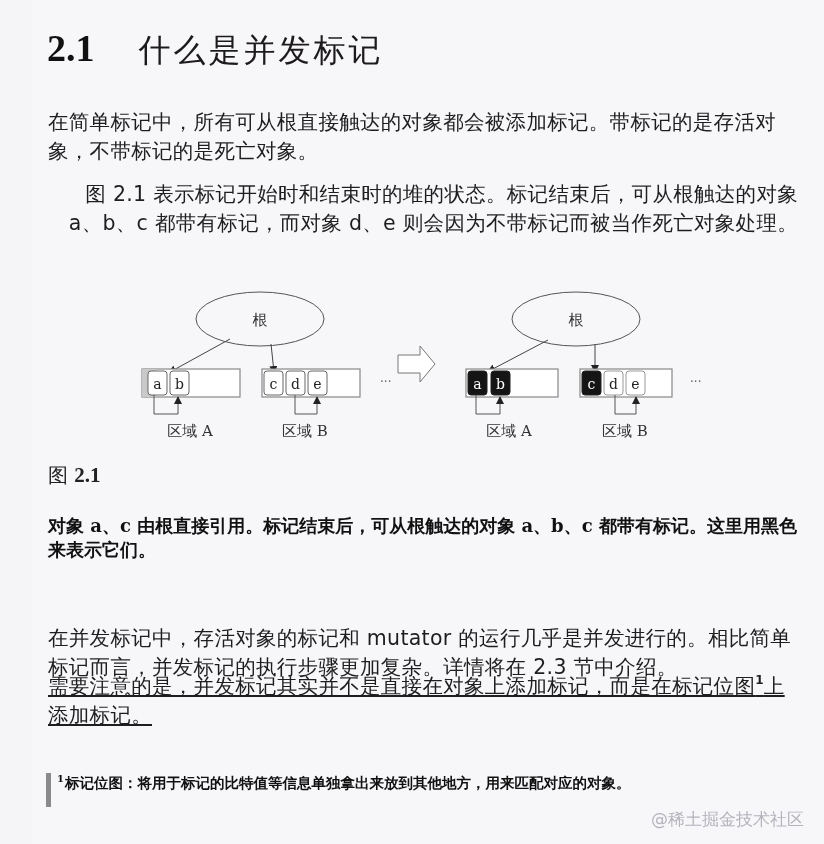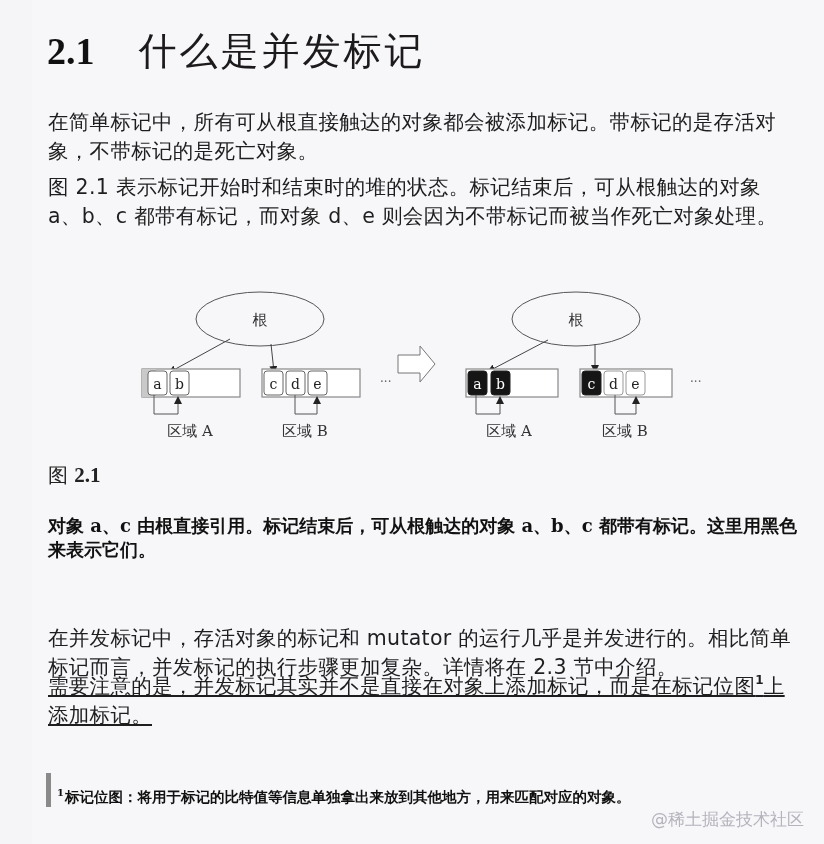--- a/index.html
+++ b/index.html
@@ -15,21 +15,21 @@
     background: #f7f6f9;
   }
   .heading {
     position: absolute; left: 47px; top: 26px; height: 50px;
     display: flex; align-items: baseline;
   }
   .heading .num {
     font-family: "Liberation Serif", serif; font-weight: bold; font-size: 38px; color: #111;
   }
   .heading .title {
-    margin-left: 44px; font-family: "DejaVu Sans", sans-serif; font-size: 38px; color: #1d1a1c;
+    margin-left: 44px; font-family: "DejaVu Sans", sans-serif; font-size: 32px; color: #1d1a1c;
     letter-spacing: 3px;
   }
   .para {
     position: absolute; left: 48px; width: 750px;
     font-size: 20.5px; line-height: 29px; color: #1e1e1e;
     letter-spacing: 0.3px;
     margin-top: 8px;
   }
   .figure {
     position: absolute; left: 130px; top: 283px; width: 600px; height: 165px;
@@ -40,21 +40,21 @@
   }
   .caption .fig-label b { font-family: "Liberation Serif", serif; font-weight: bold; font-size: 21px; }
   .caption .fig-title { margin-left: 30px; letter-spacing: 1px; }
   .note {
     position: absolute; left: 48px; top: 514px; width: 750px;
     font-size: 18px; line-height: 24px; color: #111; font-weight: bold;
     font-family: "DejaVu Serif", serif;
   }
   .footnote {
     position: absolute; left: 46px; top: 773px; width: 760px; height: 34px;
-    display: flex; align-items: flex-end;
+    display: flex; align-items: flex-start;
   }
   .footnote .bar { width: 5px; height: 34px; background: #8a8a8a; margin-right: 6px; }
   .footnote .text { font-family: "DejaVu Serif", serif; font-weight: bold; font-size: 14.5px; color: #111; }
   .footnote sup { font-size: 10px; vertical-align: 6px; margin-right: 1px; }
   .watermark {
     position: absolute; right: 20px; top: 800px;
     font-size: 17px; color: #b4b4bc; margin-top: 8px;
   }
   sup.ref { font-size: 12px; font-weight: bold; vertical-align: 9px; }
   svg text { font-family: "DejaVu Serif", "Liberation Serif", serif; }
@@ -63,21 +63,21 @@
 <body>
 
 <div class="page"></div>
 
 <div class="heading">
   <span class="num">2.1</span>
   <span class="title">什么是并发标记</span>
 </div>
 
 <div class="para" style="top:100px;">在简单标记中，所有可从根直接触达的对象都会被添加标记。带标记的是存活对象，不带标记的是死亡对象。</div>
-<div class="para" style="top:165px;">图 2.1 表示标记开始时和结束时的堆的状态。标记结束后，可从根触达的对象 a、b、c 都带有标记，而对象 d、e 则会因为不带标记而被当作死亡对象处理。</div>
+<div class="para" style="top:172px;text-align:right;">图 2.1 表示标记开始时和结束时的堆的状态。标记结束后，可从根触达的对象 a、b、c 都带有标记，而对象 d、e 则会因为不带标记而被当作死亡对象处理。</div>
 
 <svg class="figure" viewBox="0 0 600 165" width="600" height="165">
   <defs>
     <marker id="ah" markerWidth="8" markerHeight="8" refX="6" refY="4" orient="auto">
       <path d="M0,0 L8,4 L0,8 z" fill="#222"></path>
     </marker>
   </defs>
 
   <g>
     <ellipse cx="130" cy="36" rx="64" ry="27" fill="none" stroke="#555" stroke-width="1"></ellipse>

